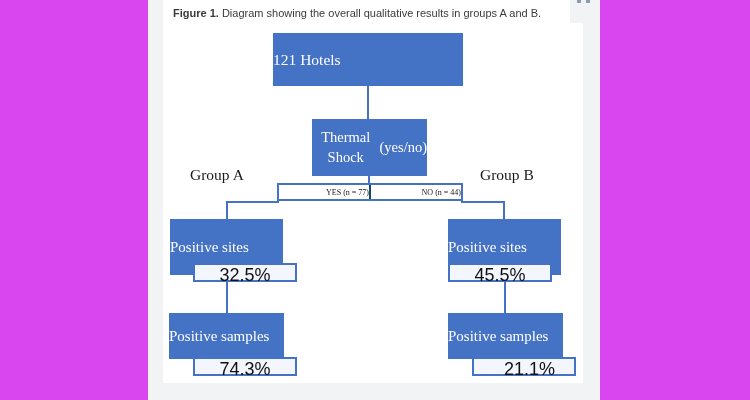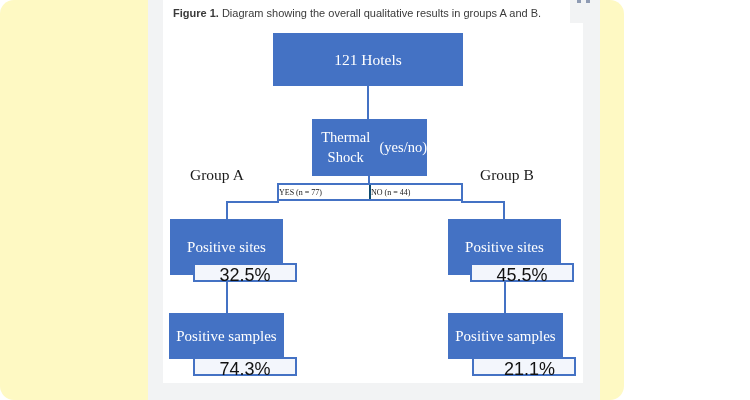--- a/index.html
+++ b/index.html
@@ -1,49 +1,49 @@
 <!DOCTYPE html>
 <html><head>
 <meta charset="utf-8">
 <style>
   html,body{margin:0;padding:0;background:#ffffff;}
   .stage{
-    position:relative;width:624px;height:400px;overflow:hidden;
-    background:#fef9c3;font-family:"Liberation Sans",sans-serif;border-radius:14px;
+    position:relative;width:750px;height:400px;overflow:hidden;
+    background:#d946ef;font-family:"Liberation Sans",sans-serif;
   }
   .gray-band{position:absolute;left:148px;top:0;width:452px;height:400px;background:#f2f3f4;}
   .figure-card{position:absolute;left:163px;top:0;width:420px;height:383px;background:#ffffff;}
   .caption{
     position:absolute;left:173px;top:6px;width:400px;
     font-size:11px;color:#3a3a3a;line-height:1.4;
   }
   .caption b{font-weight:bold;}
   .corner{position:absolute;left:570px;top:0;width:30px;height:23px;background:#f2f3f4;}
   .stub{position:absolute;top:0;width:4px;height:3px;background:#8f9bb3;}
   .stub.s1{left:577px;} .stub.s2{left:586px;}
 
   .node{
     position:absolute;background:#4472C4;color:#ffffff;
     font-family:"Liberation Serif",serif;
-    display:flex;align-items:center;justify-content:center;text-align:center;
+    display:flex;align-items:center;justify-content:flex-start;text-align:center;
   }
   .conn{position:absolute;background:#4472C4;}
 
   .box-root{left:273px;top:33px;width:190px;height:53px;font-size:15.5px;}
   .box-decision{left:312px;top:119px;width:115px;height:57px;font-size:14.5px;line-height:1.35;flex-direction:row;}
   .conn-root{left:367px;top:86px;width:2px;height:34px;}
   .conn-decision{left:368px;top:176px;width:2px;height:8px;}
 
   .strip{
     position:absolute;left:277px;top:183px;width:186px;height:18px;
     border:2px solid #4472C4;background:#ffffff;box-sizing:border-box;
     display:flex;
   }
   .strip .cell{
-    flex:1;display:flex;align-items:center;justify-content:flex-start;
+    flex:1;display:flex;align-items:center;justify-content:flex-end;
     font-family:"Liberation Serif",serif;font-size:8px;color:#1a1a1a;
   }
   .strip .cell.no{border-left:2px solid #0c4a6e;}
 
   .group-label{
     position:absolute;top:166px;width:80px;
     font-family:"Liberation Serif",serif;font-size:15.5px;color:#1a1a1a;
   }
   .group-a{left:190px;} .group-b{left:480px;}
 
@@ -59,21 +59,21 @@
   .box-a-samples{left:169px;top:313px;width:115px;height:46px;font-size:15px;white-space:nowrap;}
   .box-b-samples{left:448px;top:313px;width:115px;height:46px;font-size:15px;white-space:nowrap;}
 
   .pct{
     position:absolute;width:104px;height:19px;box-sizing:border-box;
     background:#f3f6fc;border:2px solid #4472C4;
     display:flex;justify-content:center;
     font-family:Liberation Sans, sans-serif;font-size:18px;color:#111;
   }
   .pct-a-sites{left:193px;top:263px;}
-  .pct-b-sites{left:470px;top:263px;}
+  .pct-b-sites{left:448px;top:263px;}
   .pct-a-samples{left:193px;top:357px;}
   .pct-b-samples{left:472px;top:357px;padding-left:11px;}
 </style>
 </head>
 <body>
 
 <div class="stage">
 
   <div class="gray-band"></div>
 

